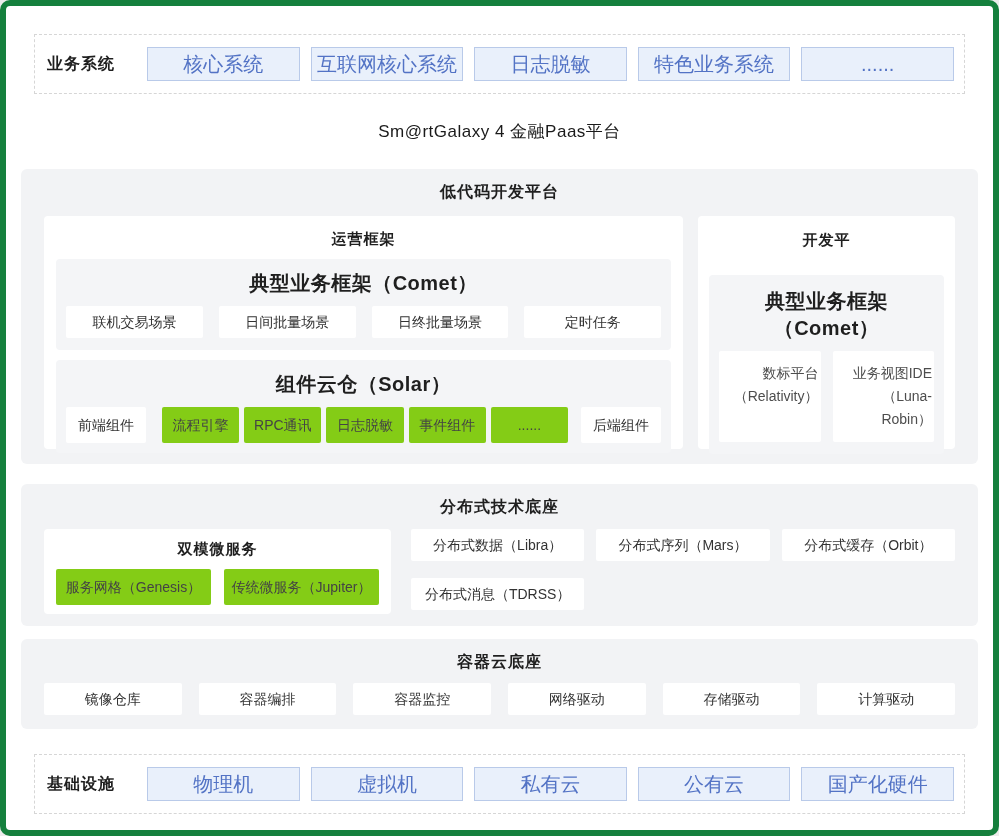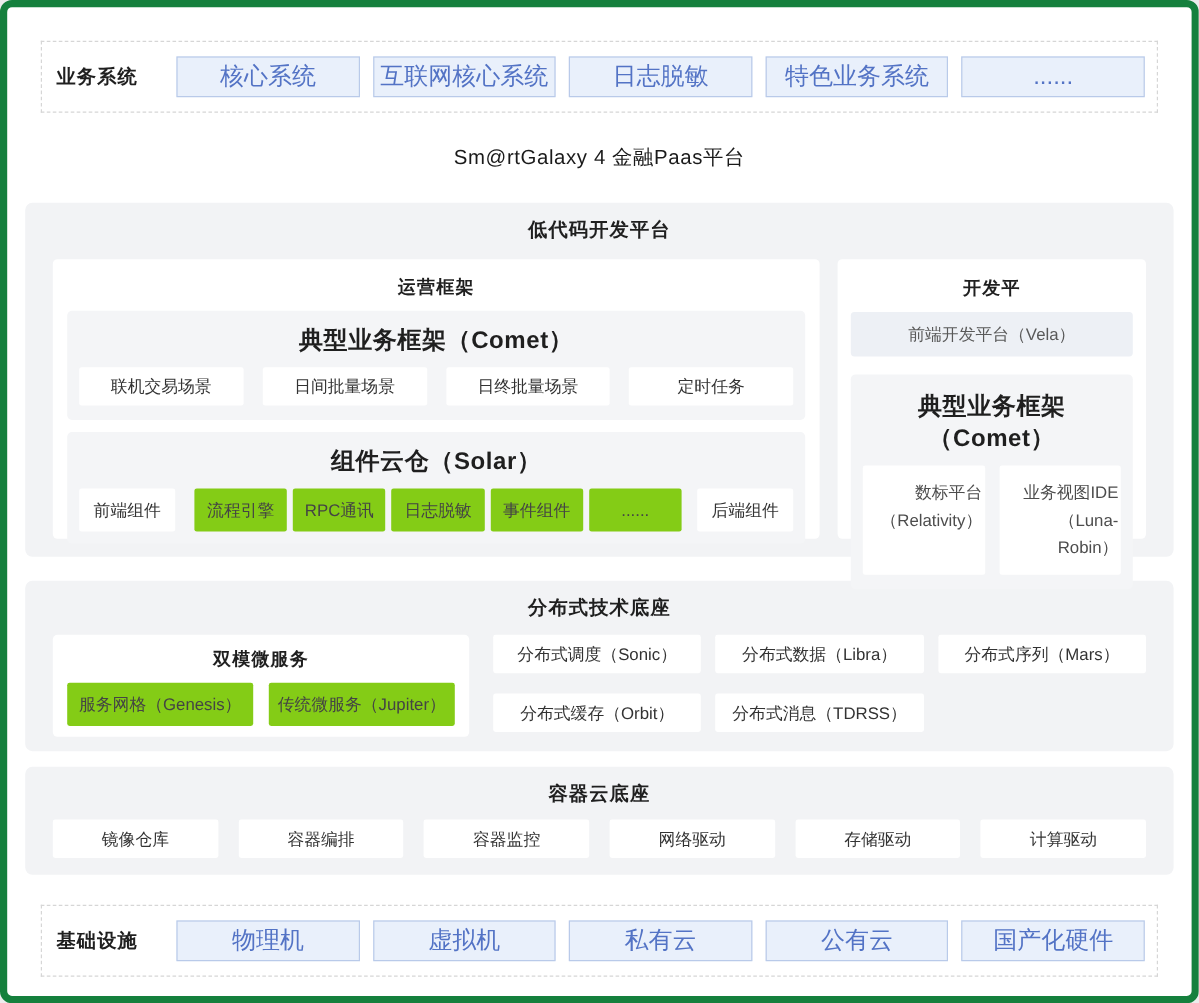--- a/index.html
+++ b/index.html
@@ -134,21 +134,20 @@
             <div class="chip-gray">日志脱敏</div>
             <div class="chip-gray">事件组件</div>
             <div class="chip-gray">......</div>
             <div class="end-chip back">后端组件</div>
           </div>
         </div>
       </div>
 
       <div class="white-box dev-box">
         <div class="box-header">开发平</div>
-        <div class="vela-chip">前端开发平台（Vela）</div>
         <div class="sub-gray dev-comet">
           <div class="sub-title">典型业务框架（Comet）</div>
           <div class="dev-cards">
             <div class="dev-card">
               <div>数标平台</div>
               <div>（Relativity）</div>
             </div>
             <div class="dev-card">
               <div>业务视图IDE</div>
               <div>（Luna-Robin）</div>
@@ -164,21 +163,20 @@
     <div class="section-title">分布式技术底座</div>
     <div class="dist-body">
       <div class="white-box dual-box">
         <div class="box-header">双模微服务</div>
         <div class="dual-row">
           <div class="chip-gray">服务网格（Genesis）</div>
           <div class="chip-gray">传统微服务（Jupiter）</div>
         </div>
       </div>
       <div class="dist-grid">
-        <div class="chip-white">分布式调度（Sonic）</div>
         <div class="chip-white">分布式数据（Libra）</div>
         <div class="chip-white">分布式序列（Mars）</div>
         <div class="chip-white">分布式缓存（Orbit）</div>
         <div class="chip-white">分布式消息（TDRSS）</div>
       </div>
     </div>
   </div>
 
   <div class="section sec-cont">
     <div class="section-title">容器云底座</div>

